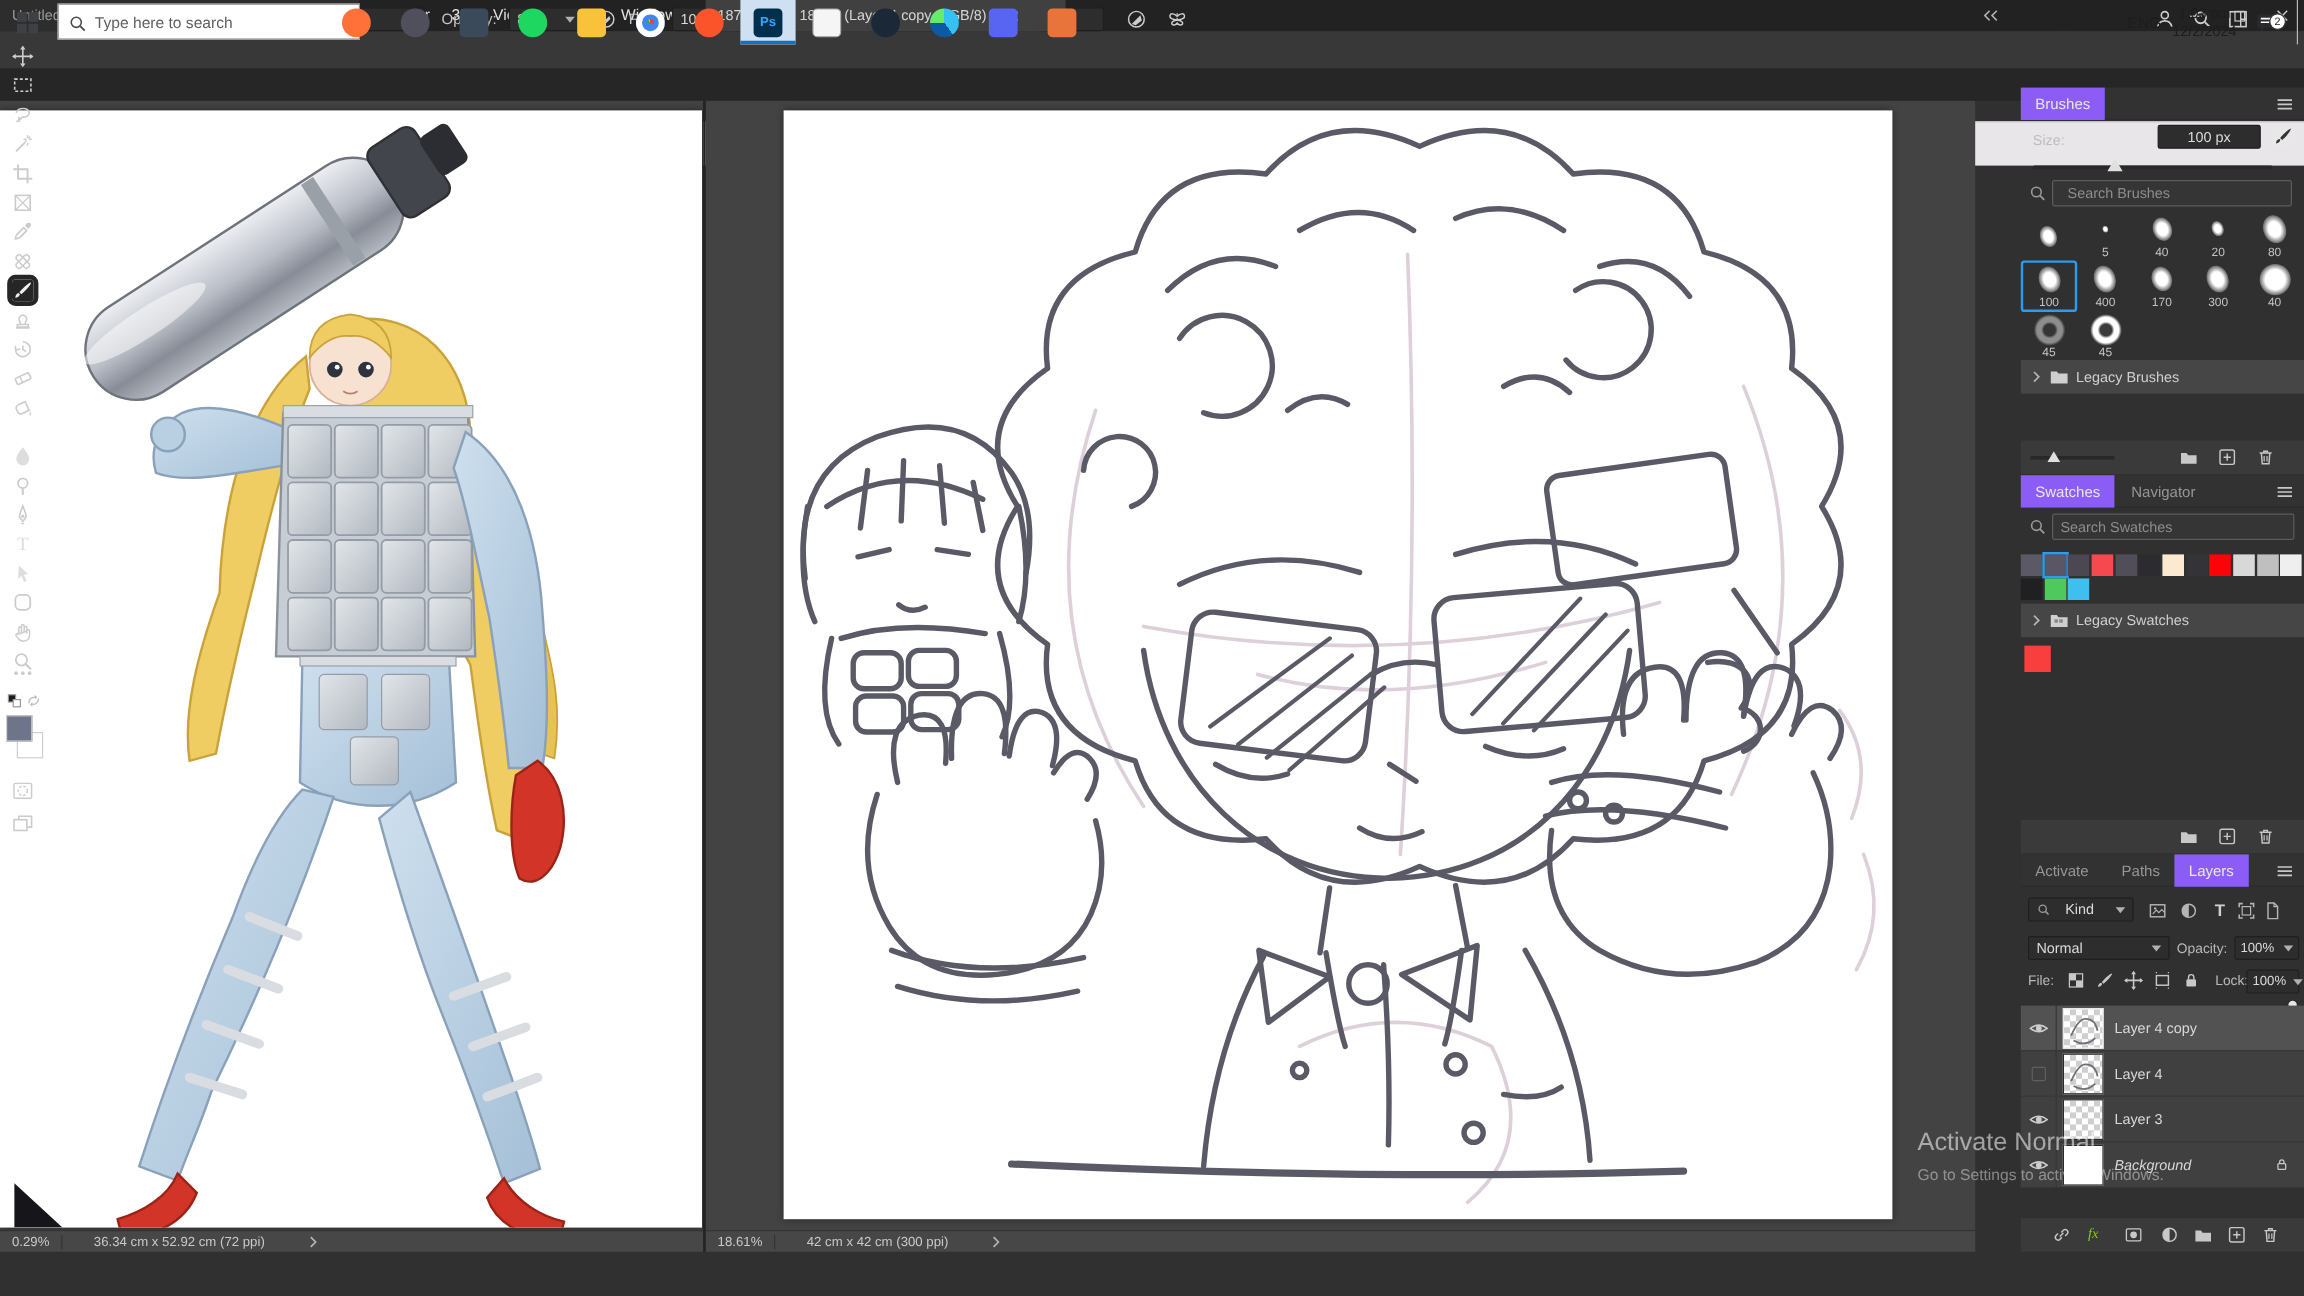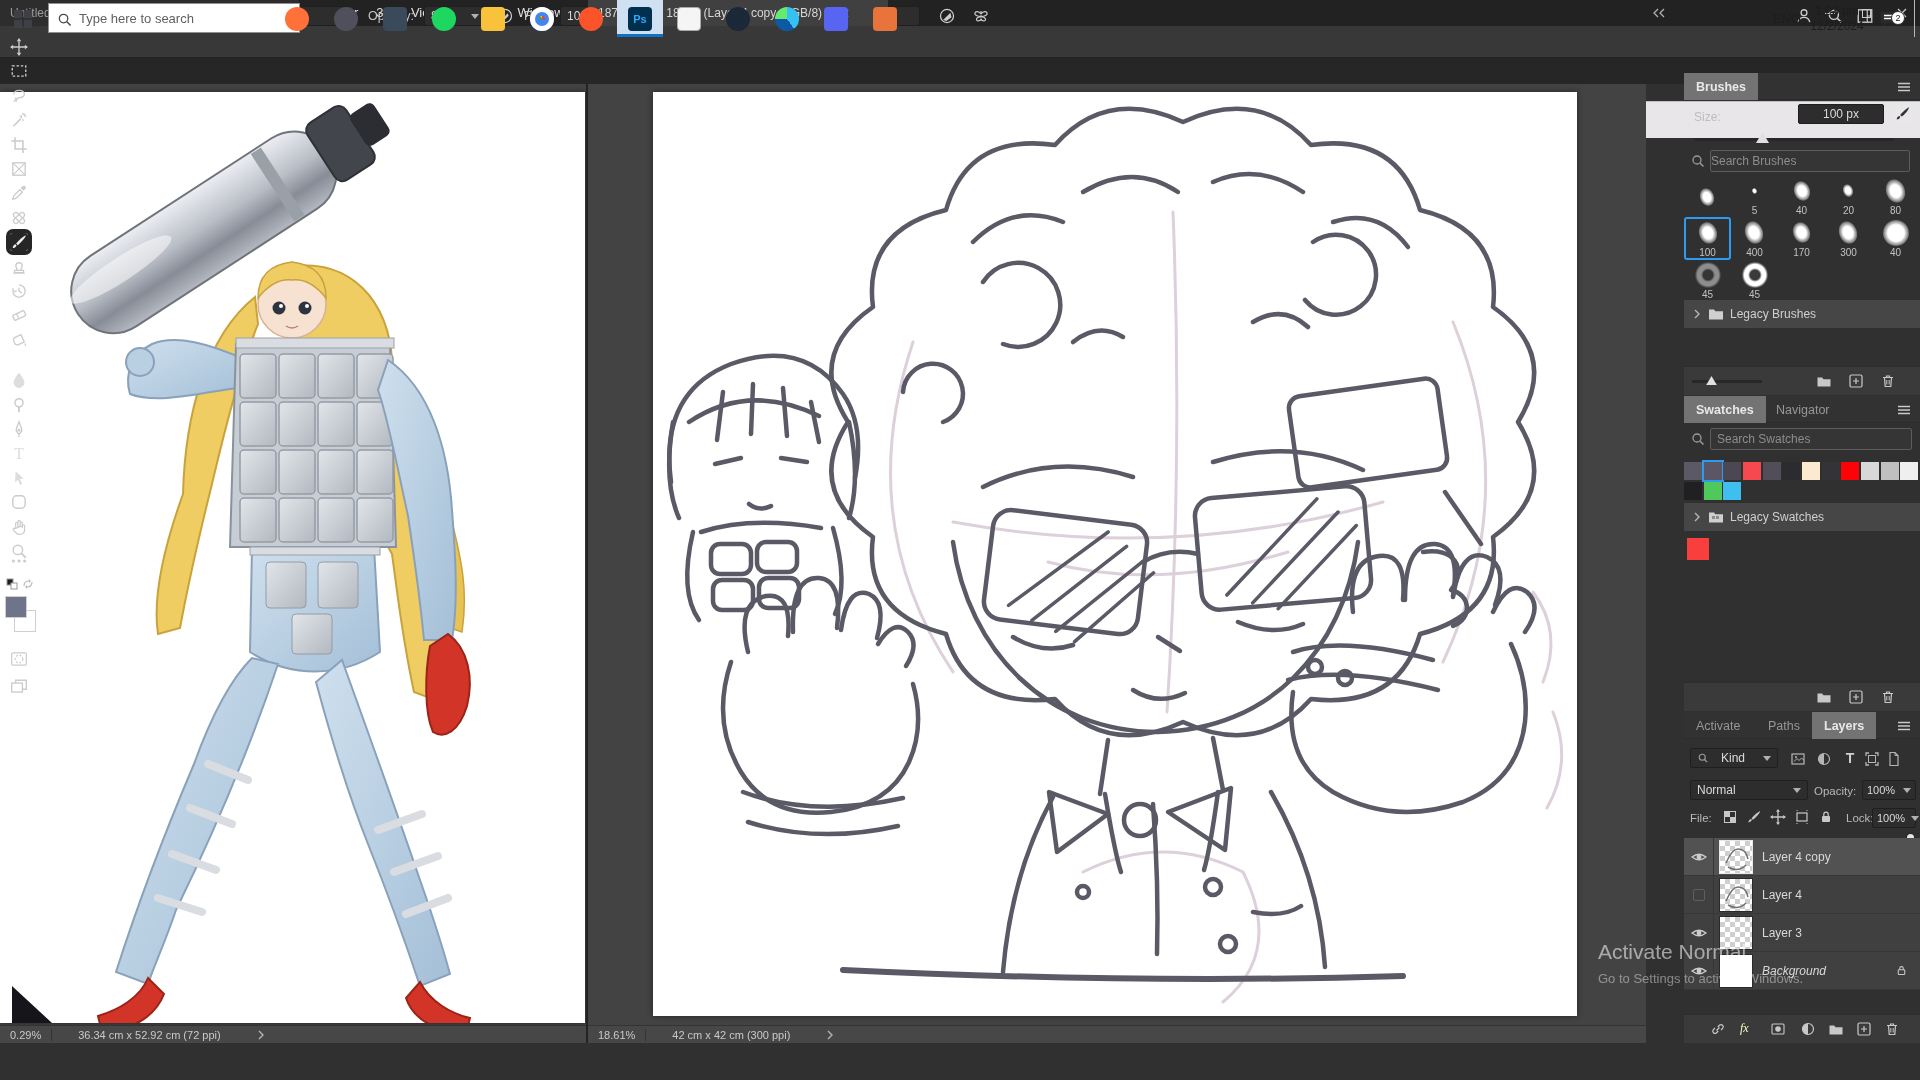--- a/index.html
+++ b/index.html
@@ -29,21 +29,21 @@
 .statusbar{position:absolute;height:18px;top:1025px;background:#474747;border-top:1px solid #333;font-size:11px;color:#c9c9c9;display:flex;align-items:center;z-index:5}
 .canvas{position:absolute;background:#fff;box-shadow:0 0 6px rgba(0,0,0,.45)}
 
 #toolstrip{left:1646px;top:58px;width:38px;bottom:37px;background:#3a3a3a;border-left:1px solid #2c2c2c;border-right:1px solid #2c2c2c;z-index:10}
 .tool{position:absolute;left:10px;width:18px;height:18px}
 .tool.sel{background:#262626;border-radius:3px;outline:4px solid #262626}
 
 #dock{left:1684px;top:58px;width:236px;bottom:37px;background:#3d3d3d;border-left:1px solid #2a2a2a;z-index:10}
 .ptabrow{position:absolute;left:1684px;width:236px;height:27px;background:#323232;border-bottom:1px solid #2c2c2c}
 .ptab{position:absolute;top:0;height:27px;display:flex;align-items:center;padding:0 12px;font-size:12.5px;color:#969696}
-.ptab.on{background:#737373;color:#e8e8e8;font-weight:bold}
+.ptab.on{background:#8b5cf6;color:#e8e8e8;font-weight:normal}
 .ham{position:absolute;top:6px;width:16px;height:16px}
 .searchrow{position:absolute;height:22px;background:#353535;border:1px solid #5c5c5c;border-radius:2px;display:flex;align-items:center}
 .searchrow input{background:transparent;border:none;outline:none;color:#cfcfcf;font-size:12px;width:170px;font-family:"Liberation Sans",sans-serif}
 .searchrow input::placeholder{color:#8d8d8d}
 .btile{position:absolute;width:45px;height:41px;display:flex;flex-direction:column;align-items:center;justify-content:flex-end}
 .btile .lbl{font-size:10px;color:#c2c2c2;line-height:12px}
 .btile.sel{outline:2px solid #2d9bf0;outline-offset:-1px;border-radius:2px}
 .blob{margin:auto}
 .legrow{position:absolute;left:1684px;width:236px;height:28px;background:#464646;display:flex;align-items:center;font-size:12px;color:#cfcfcf;gap:6px;padding-left:8px}
 .pbottom{position:absolute;left:1684px;width:236px;height:29px;background:#3a3a3a;border-top:1px solid #2e2e2e}
@@ -651,21 +651,21 @@
       <rect x="1" y="1" width="14" height="14" fill="#e8e8e8"></rect>
       <path d="M12.5 3c-2 .8-5 3.6-6.6 5.7l1.2 1.2C9.2 8.3 12 5 12.5 3zM5.4 9.4c-1.2.2-1.8 1.1-2 2.6 1.5-.2 2.4-.8 2.6-2z" fill="#333"></path>
     </svg>
   </div>
 <div class="abs" style="left:1694px;top:138px;width:200px;height:3px;background:#282828;border-radius:2px;z-index:11"></div>
 <div class="abs" style="left:1756px;top:132px;z-index:12">
     <svg width="13" height="11" viewBox="0 0 13 11">
       <path d="M6.5 0L13 11H0z" fill="#e0e0e0" transform="rotate(0 6.5 5.5)"></path>
     </svg>
   </div>
-<div class="searchrow" style="left:1710px;top:150px;width:200px;z-index:11;padding-left:0">
+<div class="searchrow" style="left:1710px;top:150px;width:200px;z-index:11;padding-left:12px">
   <input placeholder="Search Brushes" style="">
 </div>
 <div class="abs" style="left:1690px;top:153px;width:16px;height:16px;z-index:11">
     <svg viewBox="0 0 16 16">
       <circle cx="7" cy="7" r="4" fill="none" stroke="#9a9a9a" stroke-width="1.3"></circle>
       <path d="M10 10l3.5 3.5" stroke="#9a9a9a" stroke-width="1.5"></path>
     </svg>
   </div>
 <div class="abs" style="left:1684px;top:176px;width:236px;height:126px;z-index:11">
     <div class="btile" style="left: 1px; top: 0px;">
@@ -961,21 +961,21 @@
         </svg>
       </div>
     </div>
   </div>
 <div class="pbottom" style="top:1014px;height:29px;z-index:11">
   <div class="pbi" style="left:26px">
       <svg viewBox="0 0 16 16">
         <path d="M6.5 9.5l3-3M5 7L3.2 8.8a2.3 2.3 0 003.2 3.2L8.2 10M11 9l1.8-1.8a2.3 2.3 0 00-3.2-3.2L7.8 6" fill="none" stroke="#c8c8c8" stroke-width="1.2"></path>
       </svg>
     </div>
-  <div class="pbi" style="left:56px;font-style:italic;color:#fef9c3;font-size:12px;font-family:'Liberation Serif',serif">fx</div>
+  <div class="pbi" style="left:56px;font-style:italic;color:#84cc16;font-size:12px;font-family:'Liberation Serif',serif">fx</div>
   <div class="pbi" style="left:86px">
       <svg viewBox="0 0 16 16">
         <rect x="2" y="3" width="12" height="10" rx="1" fill="none" stroke="#c8c8c8" stroke-width="1.1"></rect>
         <circle cx="8" cy="8" r="2.8" fill="#c8c8c8"></circle>
       </svg>
     </div>
   <div class="pbi" style="left:116px">
       <svg viewBox="0 0 16 16">
         <circle cx="8" cy="8" r="5.5" fill="none" stroke="#c8c8c8" stroke-width="1.2"></circle>
         <path d="M8 2.5a5.5 5.5 0 000 11z" fill="#c8c8c8"></path>

